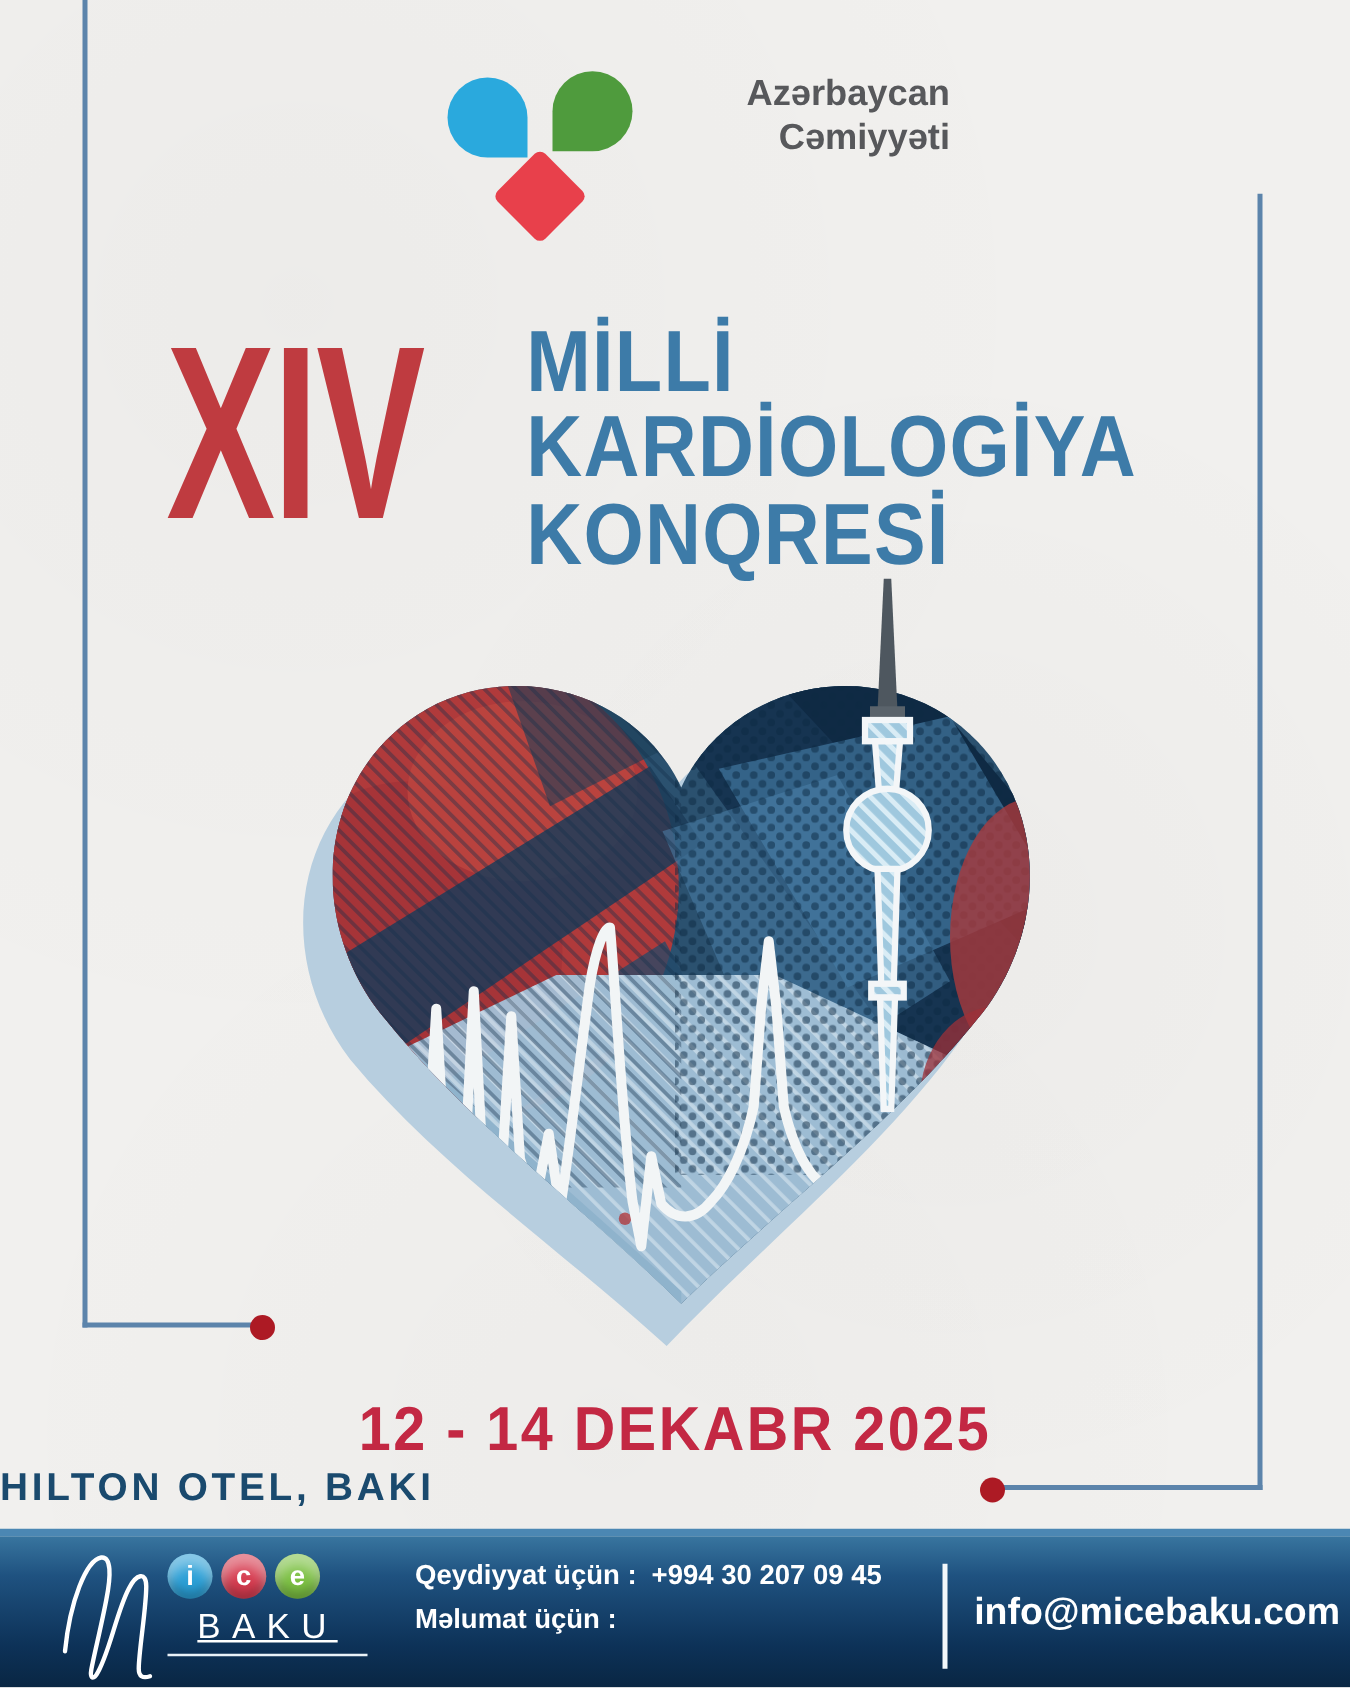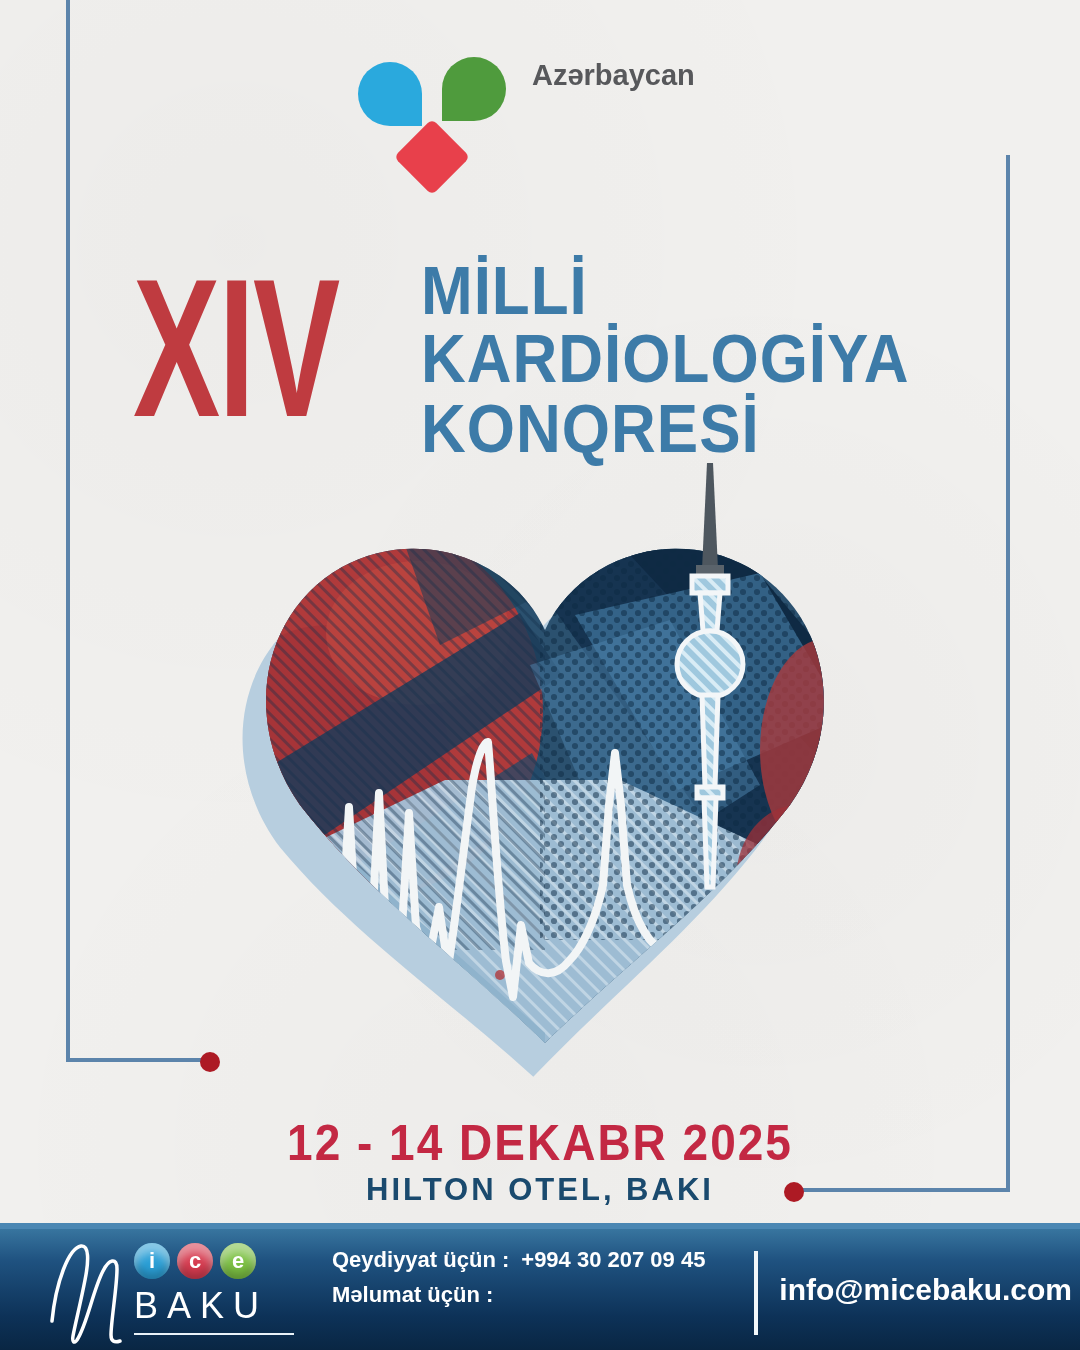--- a/index.html
+++ b/index.html
@@ -27,63 +27,63 @@
   .red-dot.dr { left:784px; top:1182px; }
   
   .org-logo { position:absolute; left:356px; top:52px; width:152px; height:120px; }
   .wing { position:absolute; width:64px; height:64px; }
   .wing.blue  { left:2px;  top:10px; background:#2aa9dd; border-radius:50% 50% 0 50%; }
   .wing.green { left:86px; top:5px;  background:#4f9b3d; border-radius:50% 50% 50% 0; }
   .diamond { position:absolute; left:49px; top:78px; width:54px; height:54px;
              background:#e8404b; border-radius:6px; transform:rotate(45deg); }
   .org-name {
     position:absolute; left:532px; top:58px; width:228px;
-    text-align:left; color:#57585b; font-weight:700; font-size:29px; line-height:1.22;
+    text-align:right; color:#57585b; font-weight:700; font-size:29px; line-height:1.22;
   }
   
   .numeral {
     position:absolute; left:133px; top:248px; color:#bf3b40;
     font-size:152px; font-weight:700; letter-spacing:-2px;
     transform:scale(.86,1.3); transform-origin:top left; line-height:1;
   }
   .title-line { position:absolute; left:421px; color:#3d7ba8; font-weight:700;
     line-height:1; transform:scaleY(1.12); transform-origin:top left; letter-spacing:1px; white-space:nowrap; }
   .tl1 { top:256px; font-size:62px; }
   .tl2 { top:324px; font-size:62px; }
   .tl3 { top:394px; font-size:62px; }
   
   .heart-art { position:absolute; left:200px; top:455px; width:680px; height:660px; pointer-events:none; }
   
   .event-date {
     position:absolute; left:0; top:1116px; width:1080px; text-align:center;
     color:#c32843; font-size:46px; font-weight:700; letter-spacing:2px; transform:scaleY(1.08);
   }
   .event-venue {
-    position:absolute; left:0; top:1172px; width:1080px; text-align:center;
+    position:absolute; left:0; top:1172px; width:1080px; text-align:left;
     color:#1a4a6e; font-size:31px; font-weight:700; letter-spacing:3px;
   }
   
   .footer {
     position:absolute; left:0; top:1223px; width:1080px; height:127px;
     border-top:6px solid #4b87b3;
     background:linear-gradient(180deg,#38759f 0%,#1f5280 26%,#0d3258 72%,#092643 100%);
   }
   .mice-logo { position:absolute; left:46px; top:6px; width:250px; height:115px; }
   .mice-m { position:absolute; left:0; top:0; }
   .mice-circles { position:absolute; left:88px; top:8px; display:flex; gap:7px; }
   .mcircle {
     width:36px; height:36px; border-radius:50%; display:flex; align-items:center; justify-content:center;
     color:#fff; font-size:22px; font-weight:700;
     box-shadow:inset 0 10px 10px rgba(255,255,255,.45), inset 0 -6px 8px rgba(0,0,0,.25);
   }
   .mcircle.c1 { background:#2b9fd6; } .mcircle.c2 { background:#d63c50; } .mcircle.c3 { background:#7cc043; }
   .mice-baku {
-    position:absolute; left:88px; top:50px; width:160px; text-align:left;
-    color:#fff; font-size:36px; letter-spacing:9px; font-weight:400;
-    border-bottom:2px solid #e9f2f8; padding-bottom:6px;
+    position:absolute; left:88px; top:50px; width:160px; text-align:center;
+    color:#fff; font-size:28px; letter-spacing:9px; font-weight:400;
+    border-bottom:2px solid #e9f2f8; padding-bottom:6px;text-decoration:underline;
   }
   .contacts { position:absolute; left:332px; top:18px; display:flex; flex-direction:column; gap:9px; }
   .contact-row { display:flex; gap:12px; color:#fff; font-size:22px; font-weight:700; white-space:nowrap; }
   .footer-divider { position:absolute; left:754px; top:22px; width:4px; height:84px; background:#f2f7fa; }
   .footer-email { position:absolute; left:772px; top:44px; width:300px; text-align:right;
     color:#fff; font-size:30px; font-weight:700; }
 </style>
 </head>
 <body>
 
@@ -94,20 +94,21 @@
   <div class="red-dot dl"></div>
   <div class="red-dot dr"></div>
 
   <div class="org-logo">
     <div class="wing blue"></div>
     <div class="wing green"></div>
     <div class="diamond"></div>
   </div>
   <div class="org-name">
     <div>Azərbaycan</div>
+    <div>Cəmiyyəti</div>
   </div>
 
   <div class="numeral">XIV</div>
   <div class="title-line tl1">MİLLİ</div>
   <div class="title-line tl2">KARDİOLOGİYA</div>
   <div class="title-line tl3">KONQRESİ</div>
 
   <svg class="heart-art" viewBox="0 0 680 660" xmlns="http://www.w3.org/2000/svg">
     <defs>
       <clipPath id="heartClip">

